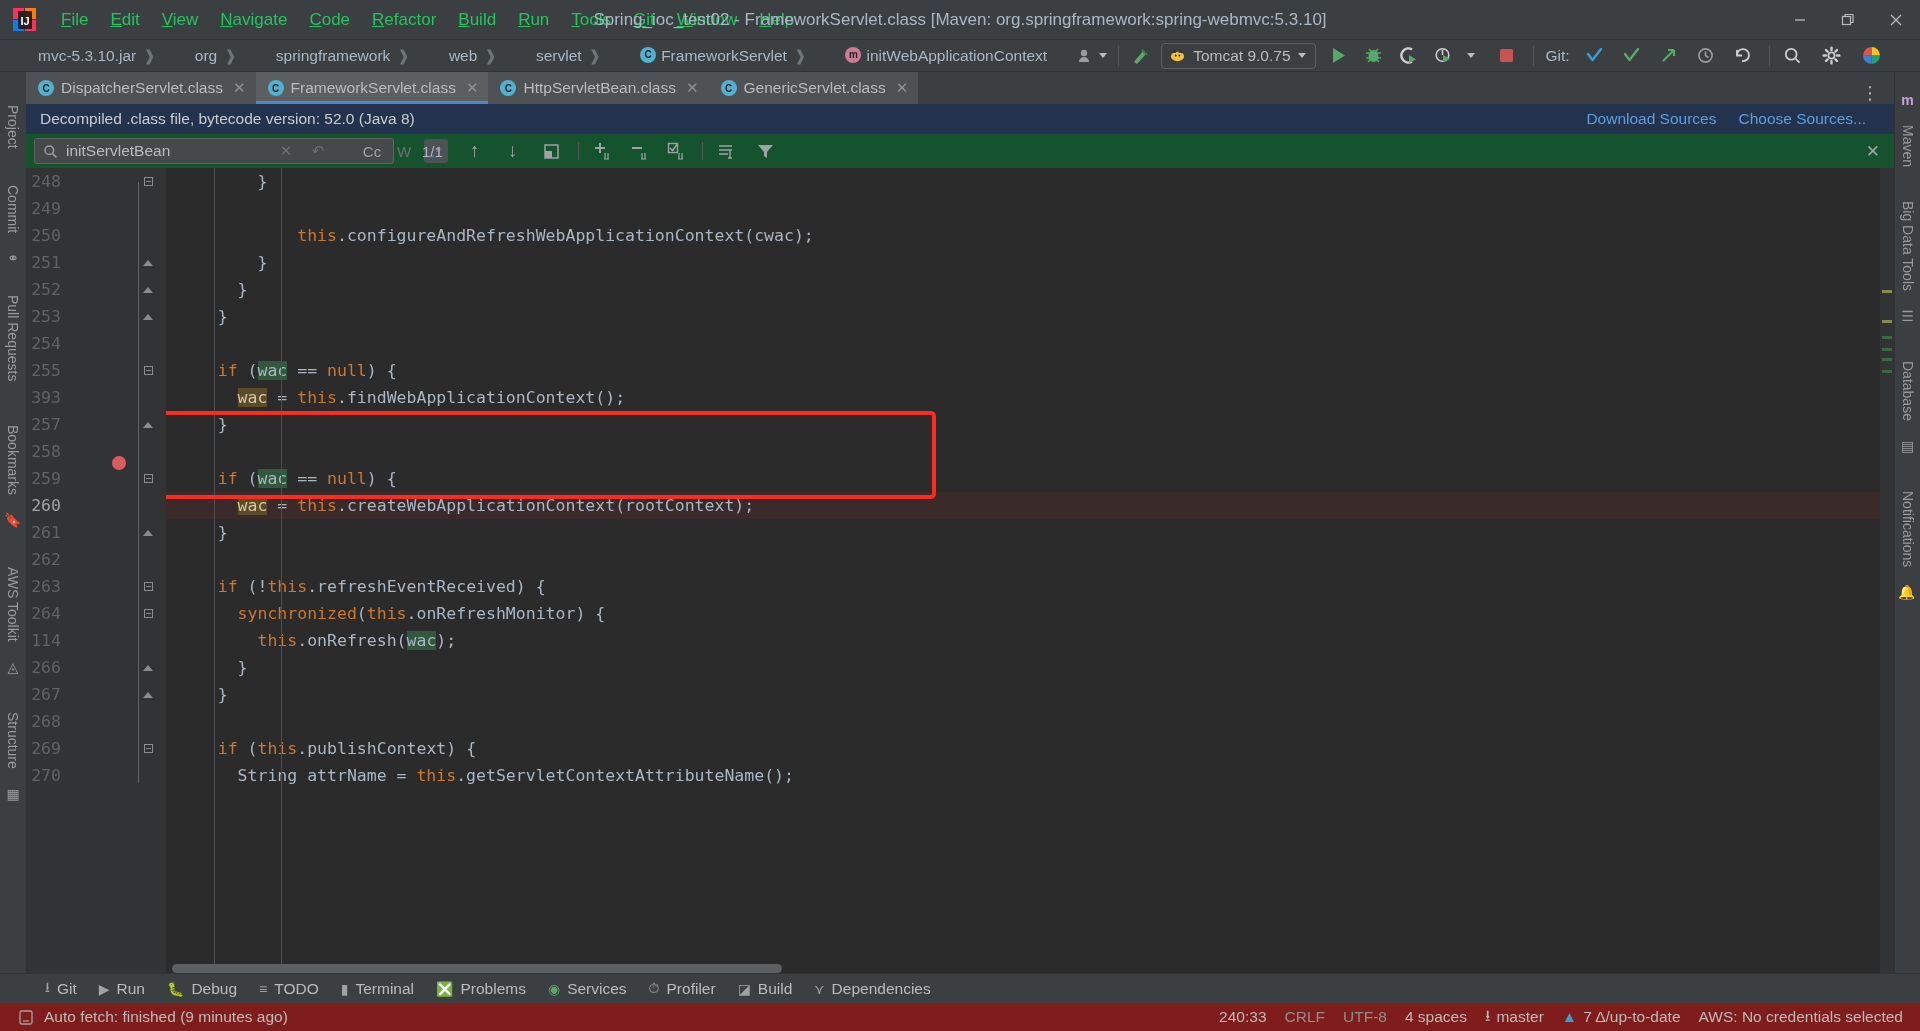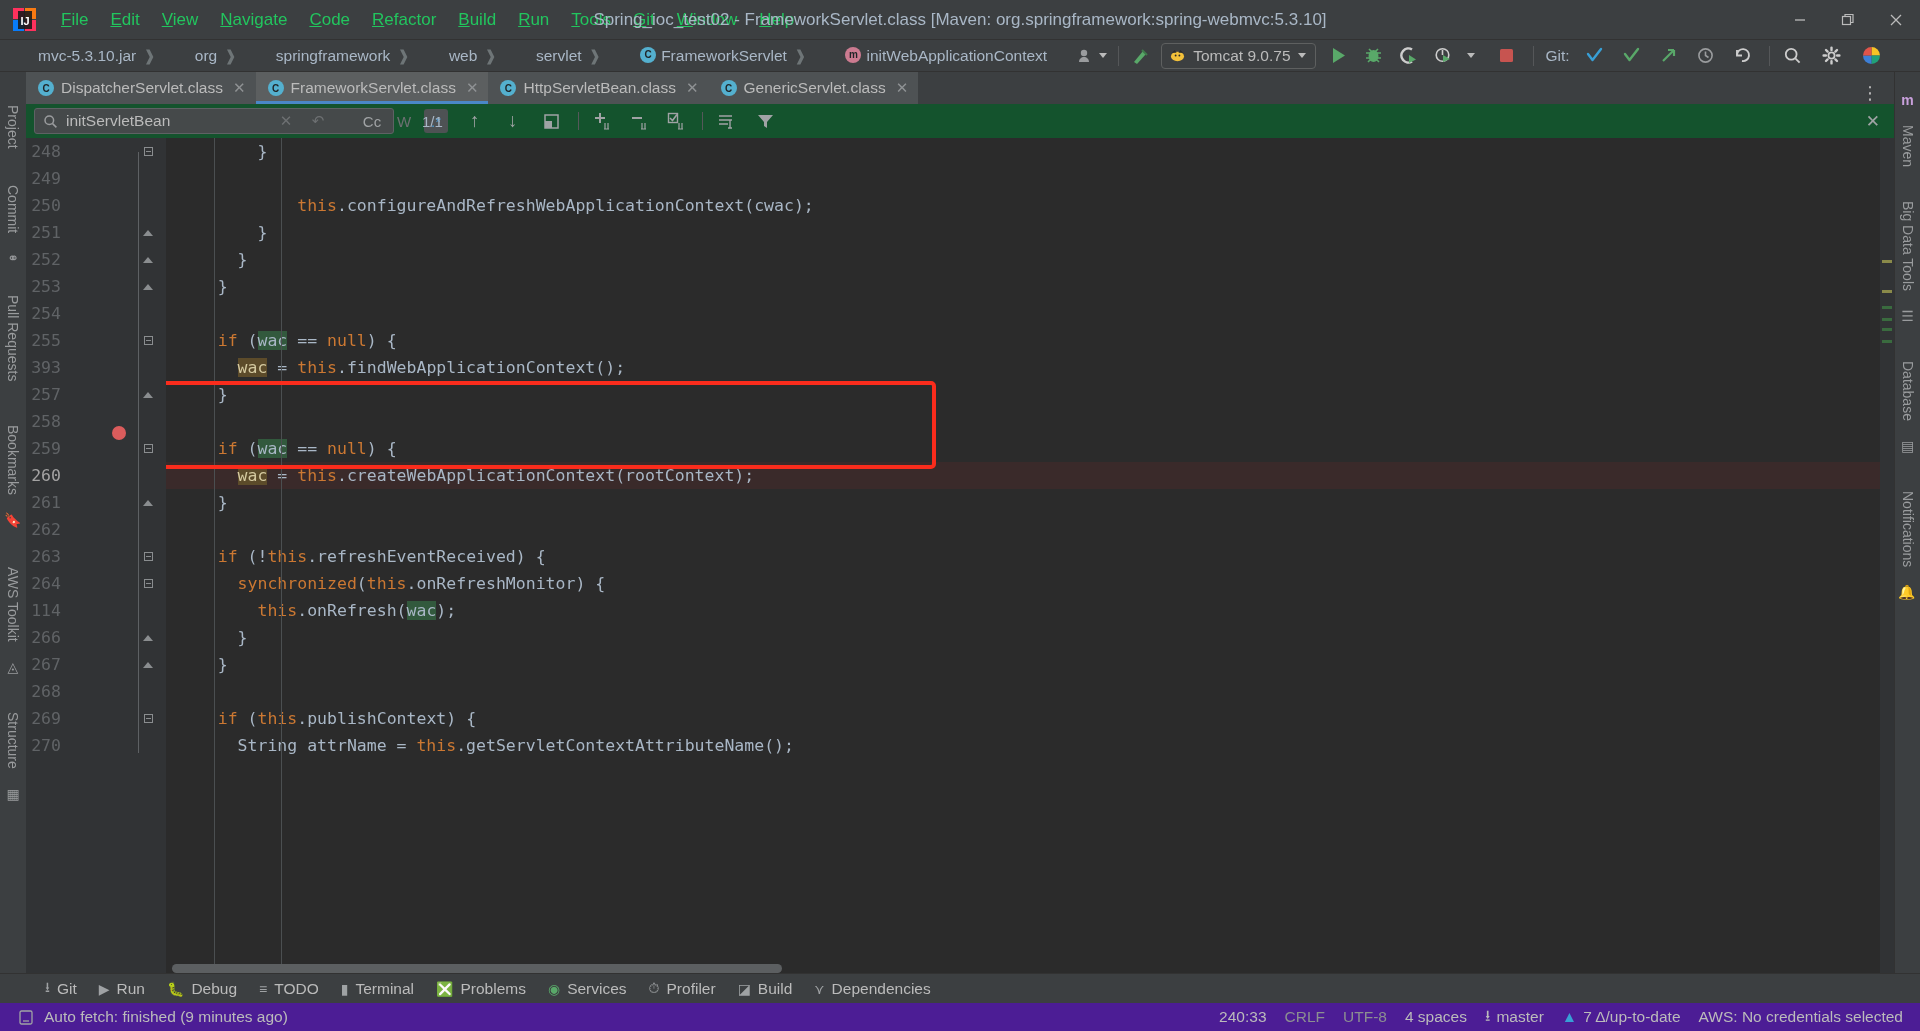--- a/index.html
+++ b/index.html
@@ -169,21 +169,21 @@
   
   .bottombar {
     height: 30px; background:#3c3f41; display:flex; align-items:center; flex:none;
     border-top:1px solid #323232; padding-left: 34px; gap: 0;
   }
   .bw { display:flex; align-items:center; gap:7px; color:#bbbbbb; font-size:15.5px; padding: 3px 11px; white-space:nowrap; }
   .bw .g { font-size:14px; color:#9fa2a4; display:flex; align-items:center; }
 
   
   .statusbar {
-    height: 28px; background:#4c1d95; display:flex; align-items:center; flex:none;
+    height: 28px; background:#7f1d1d; display:flex; align-items:center; flex:none;
     color:#bbbbbb; font-size:15.5px; padding-left: 10px; gap: 0;
   }
   .st { padding: 0 9px; white-space:nowrap; display:flex; align-items:center; gap:6px; }
   .st.dim { color:#8c8f91; }
   .status-spacer { flex:1 1 auto; }
 
   svg { display:block; }
 </style>
 </head>
 <body>
@@ -450,20 +450,26 @@
           <span class="x">✕</span>
         </div>
         <div class="etab inactive">
           <span class="ico-c">C</span>
           <span>GenericServlet.class</span>
           <span class="x">✕</span>
         </div>
         <div class="tabs-more">⋮</div>
       </div>
 
+      <div class="notice">
+        <span>Decompiled .class file, bytecode version: 52.0 (Java 8)</span>
+        <span class="spacer"></span>
+        <a href="#">Download Sources</a>
+        <a href="#" style="margin-right:14px">Choose Sources...</a>
+      </div>
 
       <div class="findbar">
         <div class="findfield">
           <span class="f-ico">
             <svg width="15" height="15" viewBox="0 0 15 15">
               <circle cx="6.3" cy="6.3" r="4.3" fill="none" stroke="#9a9c9e" stroke-width="1.5"></circle>
               <path d="M9.6 9.6 L13.4 13.4" stroke="#9a9c9e" stroke-width="1.5"></path>
             </svg>
           </span>
           <input value="initServletBean" style="">

